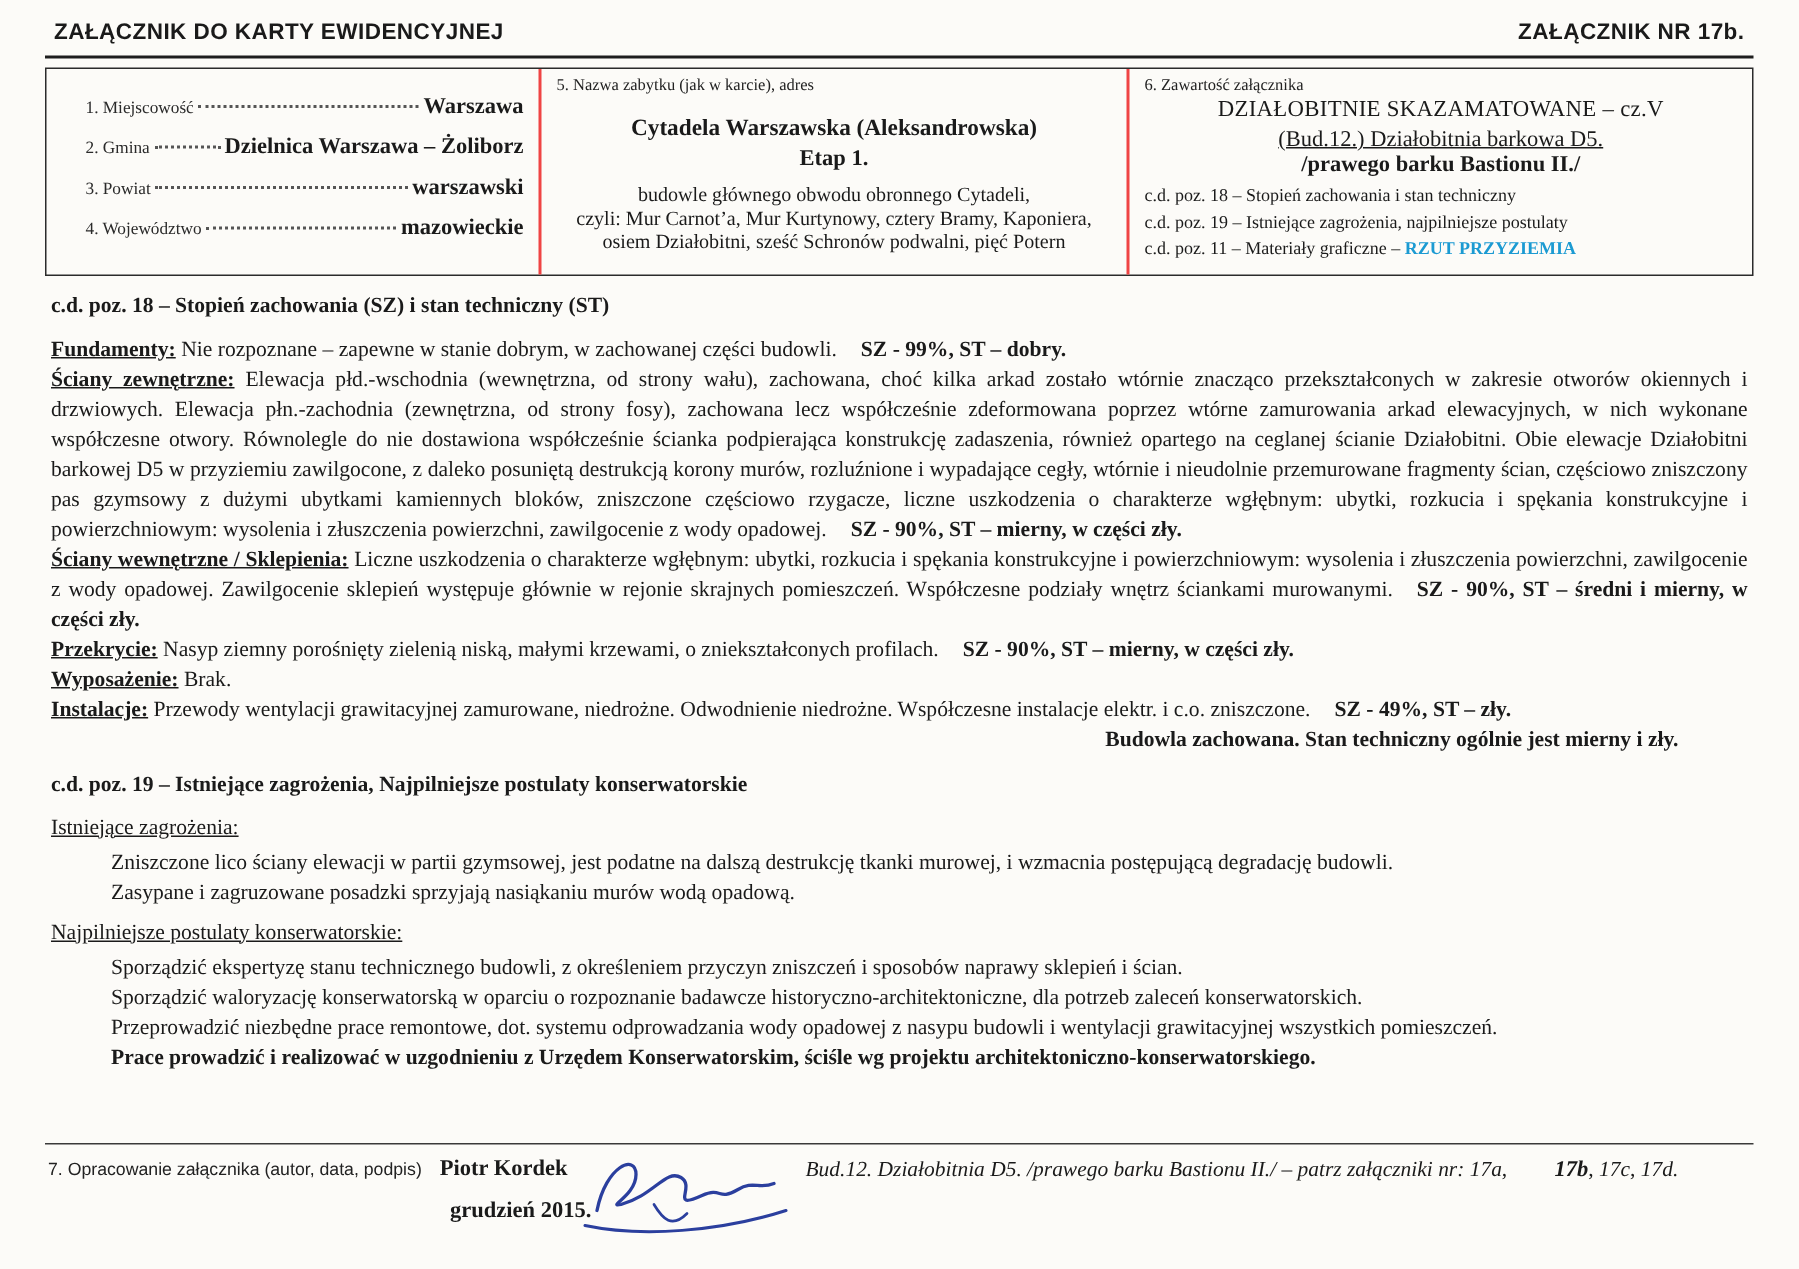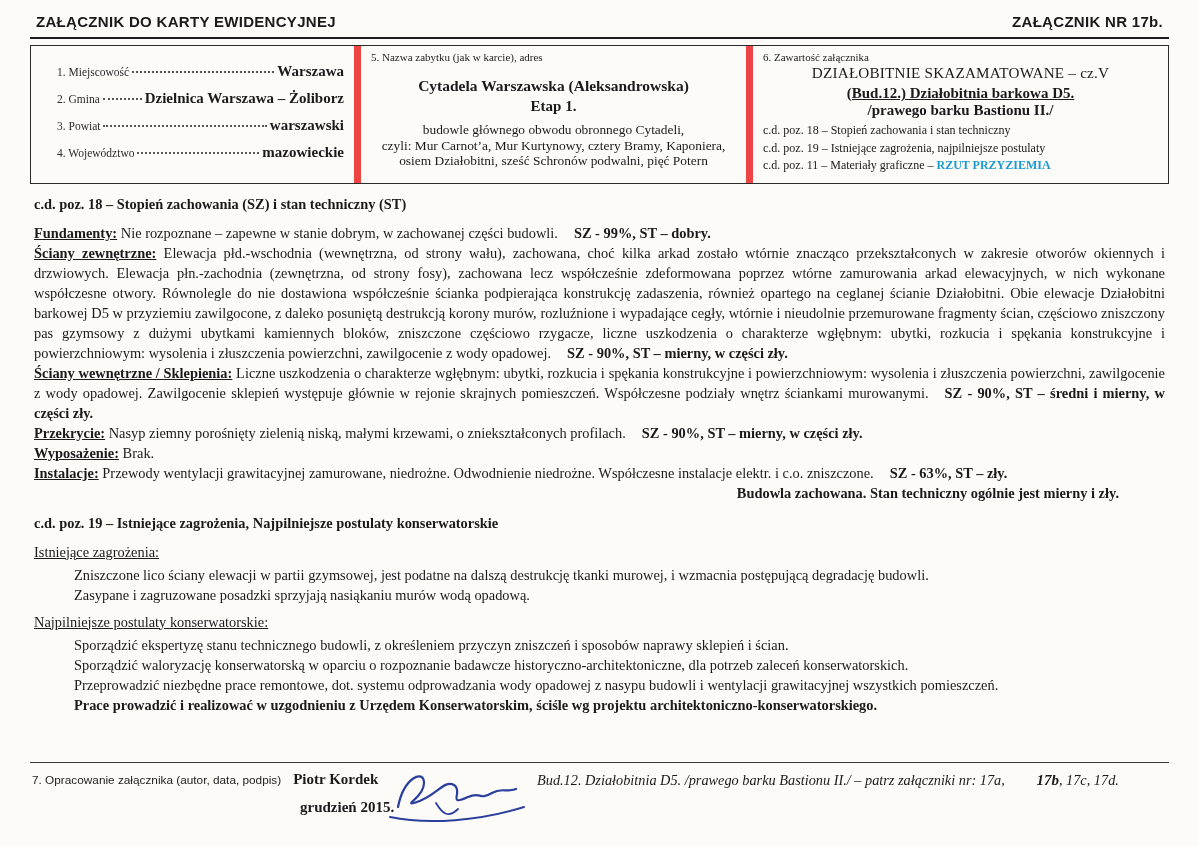--- a/index.html
+++ b/index.html
@@ -14,32 +14,32 @@
     margin:0 30px;padding:13px 6px 7px 6px;
     border-bottom:2px solid #1e1e1e;
     font-family:"Liberation Sans", sans-serif;font-weight:bold;font-size:15px;letter-spacing:.3px;
   }
   
   .info-grid{
     display:grid;grid-template-columns:330px 392px 1fr;
     margin:6px 30px 0;border:1px solid #2b2b2b;
   }
   .cell{padding:5px 10px 8px;min-height:134px;box-sizing:border-box;}
-  .cell.c1,.cell.c2{border-right:7px solid #ef4444;}
+  .cell.c1,.cell.c2{border-right:2px solid #ef4444;}
   .field{display:flex;align-items:baseline;margin:10px 0 0;}
   .field:first-child{margin-top:12px;}
   .field-label{font-size:11.5px;color:#2a2a2a;white-space:nowrap;margin-left:16px;}
   .dots{flex:1 1 auto;min-width:6px;border-bottom:2px dotted #555;margin:0 3px;transform:translateY(-3px);}
   .field-value{font-weight:bold;font-size:15px;white-space:nowrap;}
   .cell-label{font-size:11px;color:#222;}
   .monument-title{text-align:center;font-weight:bold;font-size:15.5px;margin-top:14px;}
   .monument-subtitle{text-align:center;font-weight:bold;font-size:15px;margin-top:3px;}
   .monument-lines{text-align:center;font-size:13.4px;line-height:15.5px;margin-top:7px;}
   .contents-heading{text-align:center;font-size:15.2px;letter-spacing:.2px;margin-top:1px;}
-  .contents-building{text-align:center;font-weight:bold;font-size:15px;text-decoration:underline;margin-top:3px;}
+  .contents-building{text-align:center;font-weight:normal;font-size:15px;text-decoration:underline;margin-top:3px;}
   .contents-building2{text-align:center;font-weight:bold;font-size:15px;}
   .contents-items{font-size:12px;line-height:17.5px;margin-top:3px;}
   .highlight{color:#1b9ad2;font-weight:bold;}
   
   .doc-body{margin:10px 34px 0 34px;font-size:14.4px;line-height:20px;}
   .section-heading{font-weight:bold;margin:6px 0 9px;}
   .entry{text-align:justify;margin:0;}
   .entry-label{font-weight:bold;text-decoration:underline;}
   .entry-status{font-weight:bold;margin-left:16px;}
   .summary{text-align:right;font-weight:bold;padding-right:46px;margin:0;}
@@ -131,21 +131,21 @@
     <p class="entry">
       <span class="entry-label">Ściany wewnętrzne / Sklepienia:</span><span class="entry-text"> Liczne uszkodzenia o charakterze wgłębnym: ubytki, rozkucia i spękania konstrukcyjne i powierzchniowym: wysolenia i złuszczenia powierzchni, zawilgocenie z wody opadowej. Zawilgocenie sklepień występuje głównie w rejonie skrajnych pomieszczeń. Współczesne podziały wnętrz ściankami murowanymi.</span><span class="entry-status">SZ - 90%,  ST –  średni i mierny, w części zły.</span>
     </p>
     <p class="entry">
       <span class="entry-label">Przekrycie:</span><span class="entry-text"> Nasyp ziemny porośnięty zielenią niską, małymi krzewami, o zniekształconych profilach.</span><span class="entry-status">SZ - 90%,  ST – mierny, w części zły.</span>
     </p>
     <p class="entry">
       <span class="entry-label">Wyposażenie:</span><span class="entry-text"> Brak.</span>
     </p>
     <p class="entry">
-      <span class="entry-label">Instalacje:</span><span class="entry-text"> Przewody wentylacji grawitacyjnej zamurowane, niedrożne. Odwodnienie niedrożne. Współczesne instalacje elektr. i c.o. zniszczone.</span><span class="entry-status">SZ - 63%,  ST – zły.</span>
+      <span class="entry-label">Instalacje:</span><span class="entry-text"> Przewody wentylacji grawitacyjnej zamurowane, niedrożne. Odwodnienie niedrożne. Współczesne instalacje elektr. i c.o. zniszczone.</span><span class="entry-status">SZ - 49%,  ST – zły.</span>
     </p>
     <p class="summary">Budowla zachowana. Stan techniczny ogólnie jest mierny i zły.</p>
 
     <div class="section-heading section2">c.d. poz. 19 – Istniejące zagrożenia,  Najpilniejsze postulaty konserwatorskie</div>
 
     <div class="list-title">Istniejące zagrożenia:</div>
     <p class="indent">Zniszczone lico ściany elewacji w partii gzymsowej, jest podatne na dalszą destrukcję tkanki murowej, i wzmacnia postępującą degradację budowli.</p>
     <p class="indent">Zasypane i zagruzowane posadzki sprzyjają nasiąkaniu murów wodą opadową.</p>
 
     <div class="list-title">Najpilniejsze postulaty konserwatorskie:</div>

